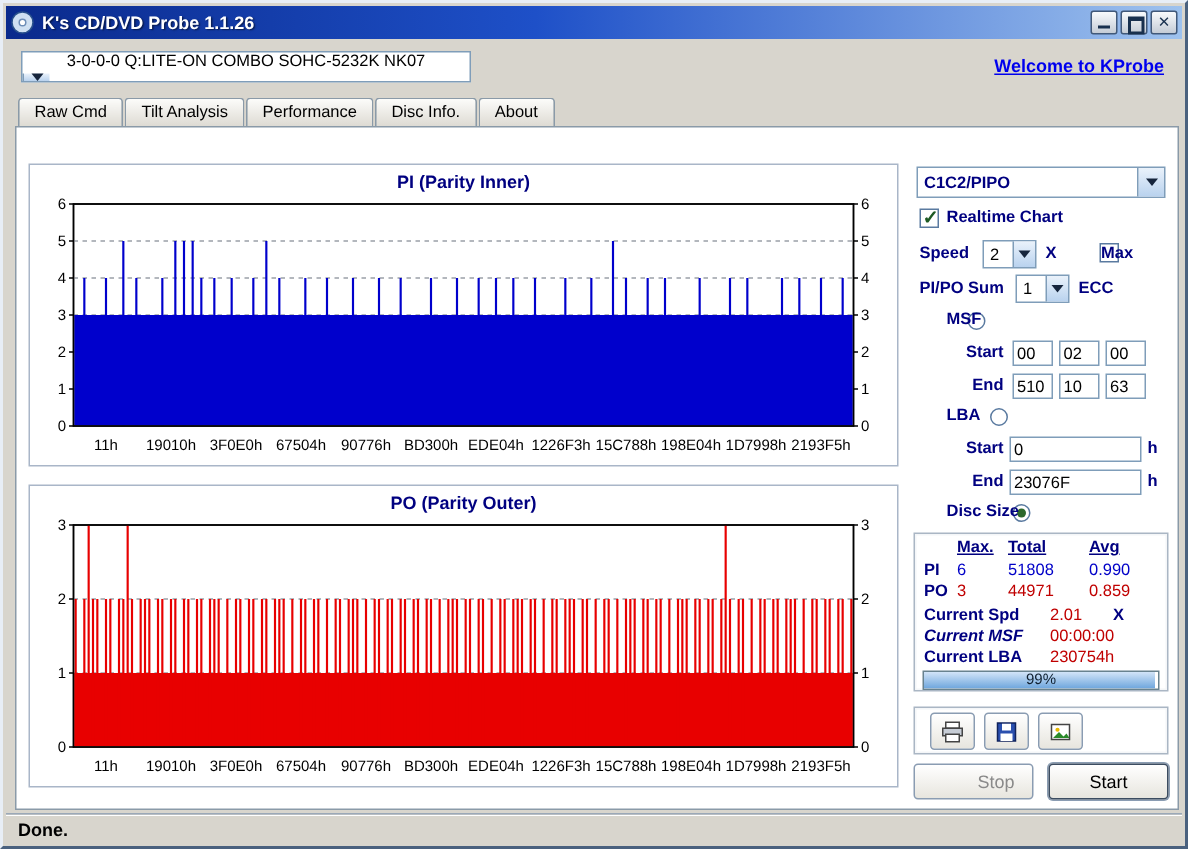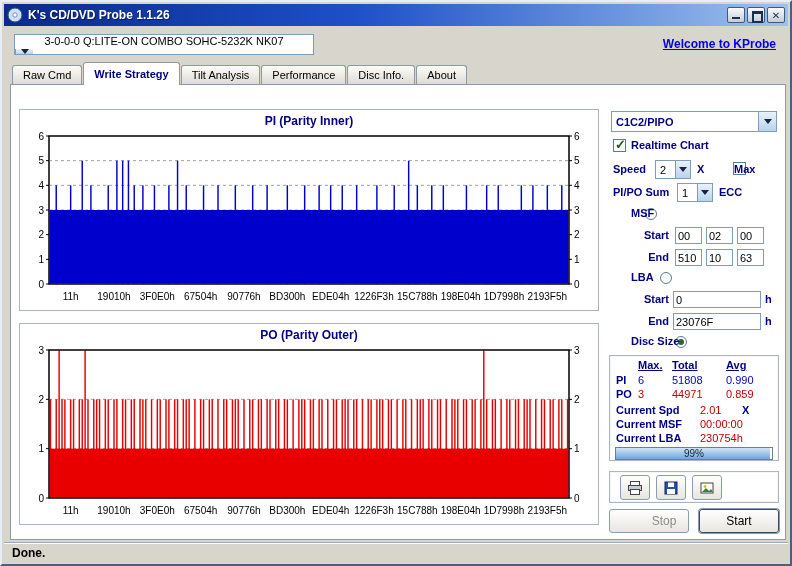--- a/index.html
+++ b/index.html
@@ -75,21 +75,20 @@
   <div class="combo abs" style="left:12px;top:32px;width:300px;height:21px;flex-direction:column;">
     <span class="combo-text">3-0-0-0 Q:LITE-ON COMBO SOHC-5232K NK07</span>
     <span class="combo-btn">
         <span class="arrow-down"></span>
       </span>
   </div>
   <span class="welcome abs" style="right:14px;top:35px;">Welcome to KProbe</span>
 
   <div class="tabstrip">
     <div class="tab">Raw Cmd</div>
-    <div class="tab active">Write Strategy</div>
     <div class="tab">Tilt Analysis</div>
     <div class="tab">Performance</div>
     <div class="tab">Disc Info.</div>
     <div class="tab">About</div>
   </div>
 
   <div class="tabpage">
 
     <div class="chart-box" style="left:8px;top:24px;">
       <div class="chart-title">PI (Parity Inner)</div>
@@ -415,21 +414,21 @@
 
         <span class="abs nb" style="left:6px;top:32px;">PO</span>
         <span class="abs vred" style="left:28px;top:32px;">3</span>
         <span class="abs vred" style="left:62px;top:32px;">44971</span>
         <span class="abs vred" style="left:116px;top:32px;">0.859</span>
 
         <span class="abs nb" style="left:6px;top:48px;">Current Spd</span>
         <span class="abs vred" style="left:90px;top:48px;">2.01</span>
         <span class="abs nb" style="left:132px;top:48px;">X</span>
 
-        <span class="abs nb" style="left:6px;top:62px;">Current MSF</span>
+        <span class="abs nb" style="left:6px;top:62px;font-style:italic;">Current MSF</span>
         <span class="abs vred" style="left:90px;top:62px;">00:00:00</span>
 
         <span class="abs nb" style="left:6px;top:76px;">Current LBA</span>
         <span class="abs vred" style="left:90px;top:76px;text-align:center;">230754h</span>
 
         <div class="progress" style="left:5px;top:91px;width:158px;height:13px;">
           <div class="progress-fill" style="width: 99%;"></div>
           <div class="progress-text">99%</div>
         </div>
       </div>

